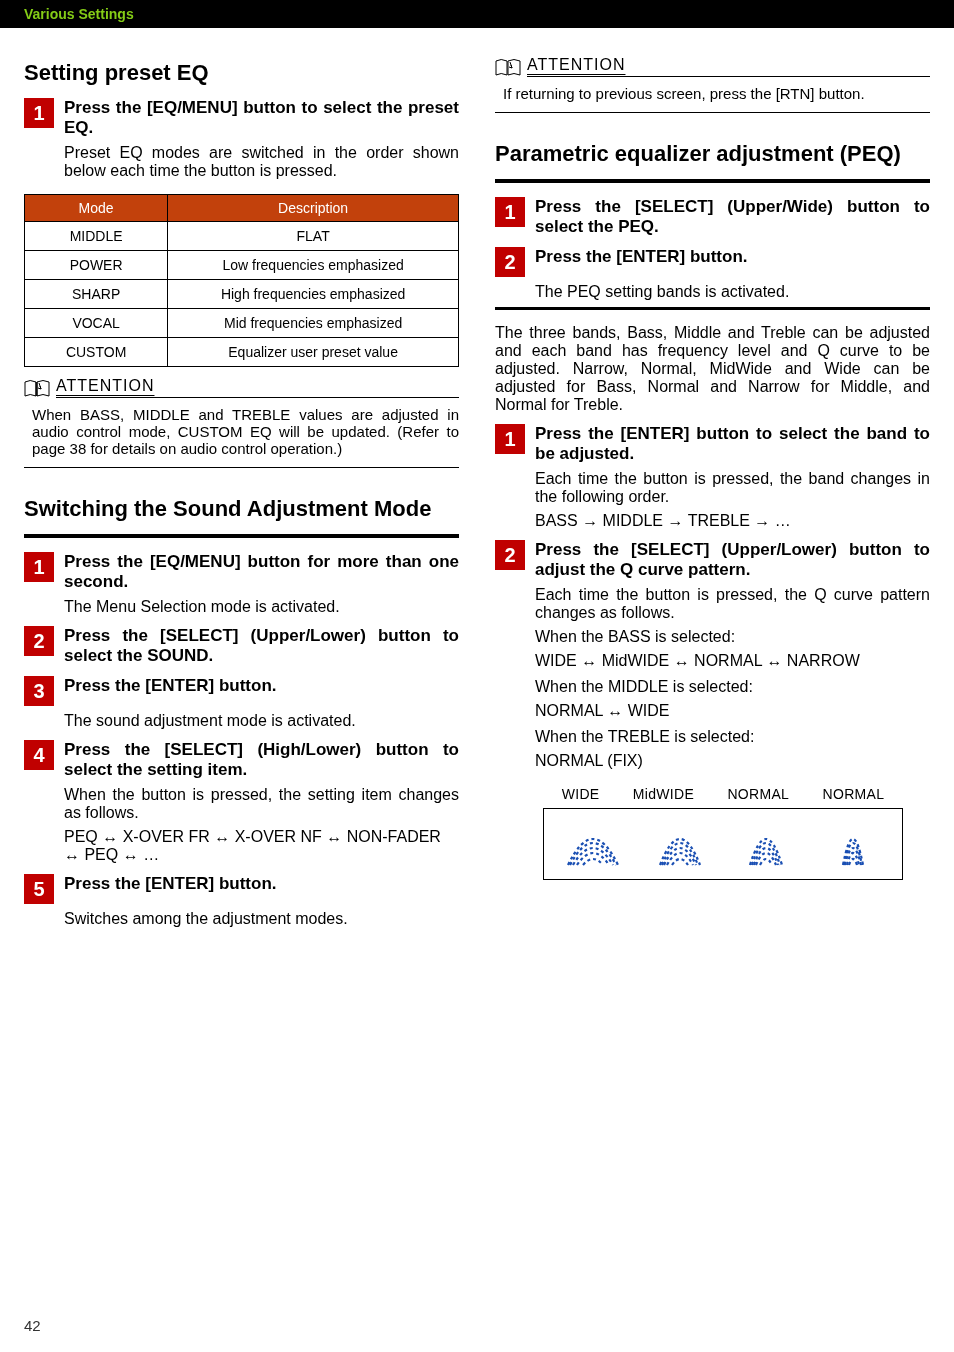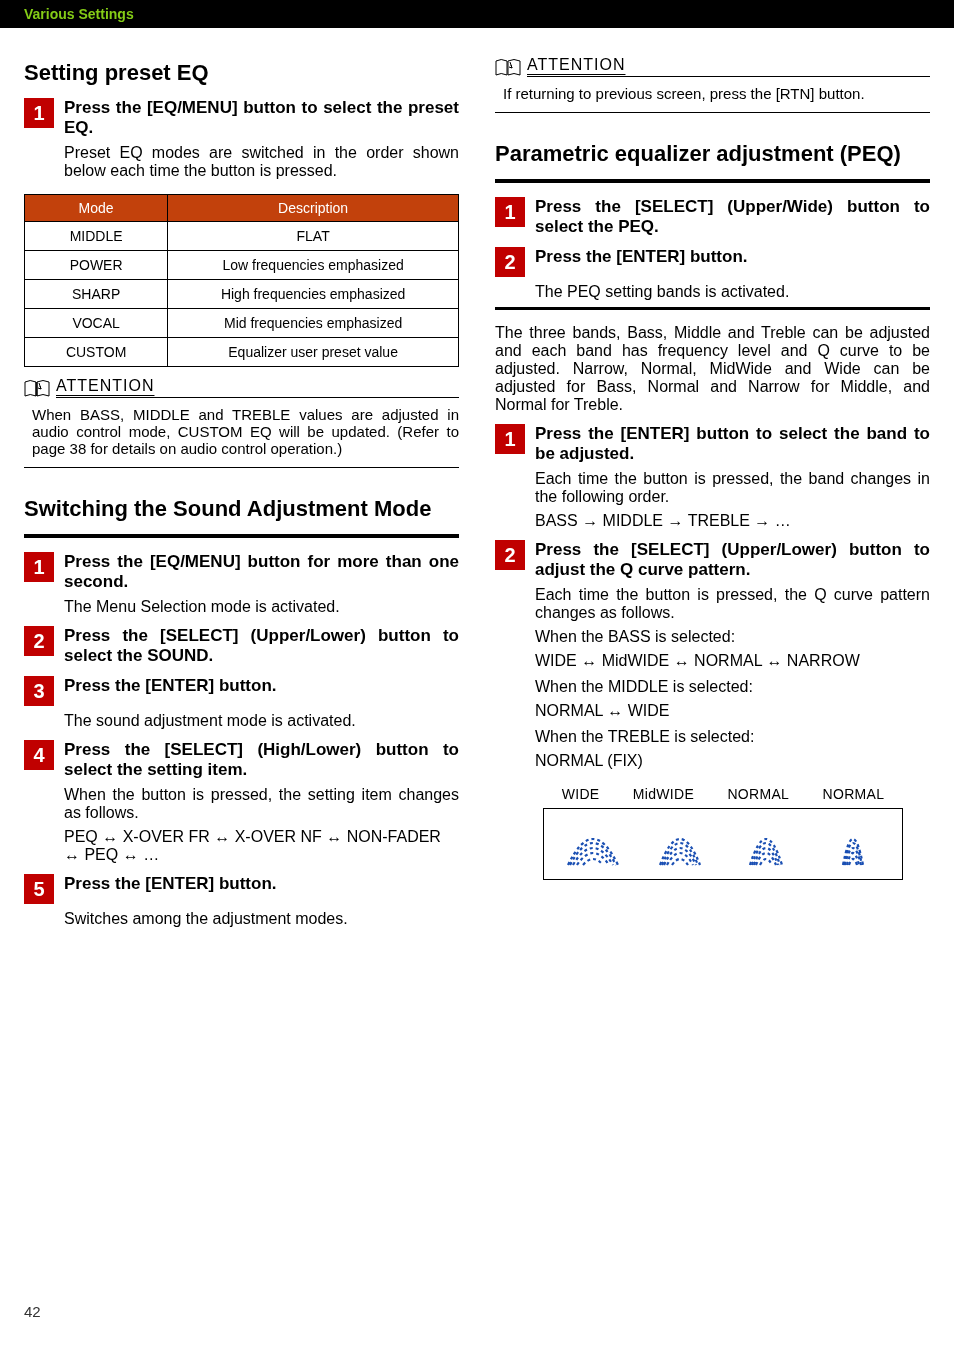--- a/index.html
+++ b/index.html
@@ -150,21 +150,21 @@
   }
   .curve-cell {
     width: 60px;
     height: 48px;
     position: relative;
   }
 
   .pagefoot {
     position: absolute;
     left: 24px;
-    bottom: 32px;
+    bottom: 18px;
     font-size: 15px;
     color: #333;
   }
   .just { text-align: justify; }
 </style>
 </head>
 <body>
 
 <div class="topbar">
   <span class="topbar-label">Various Settings</span>

